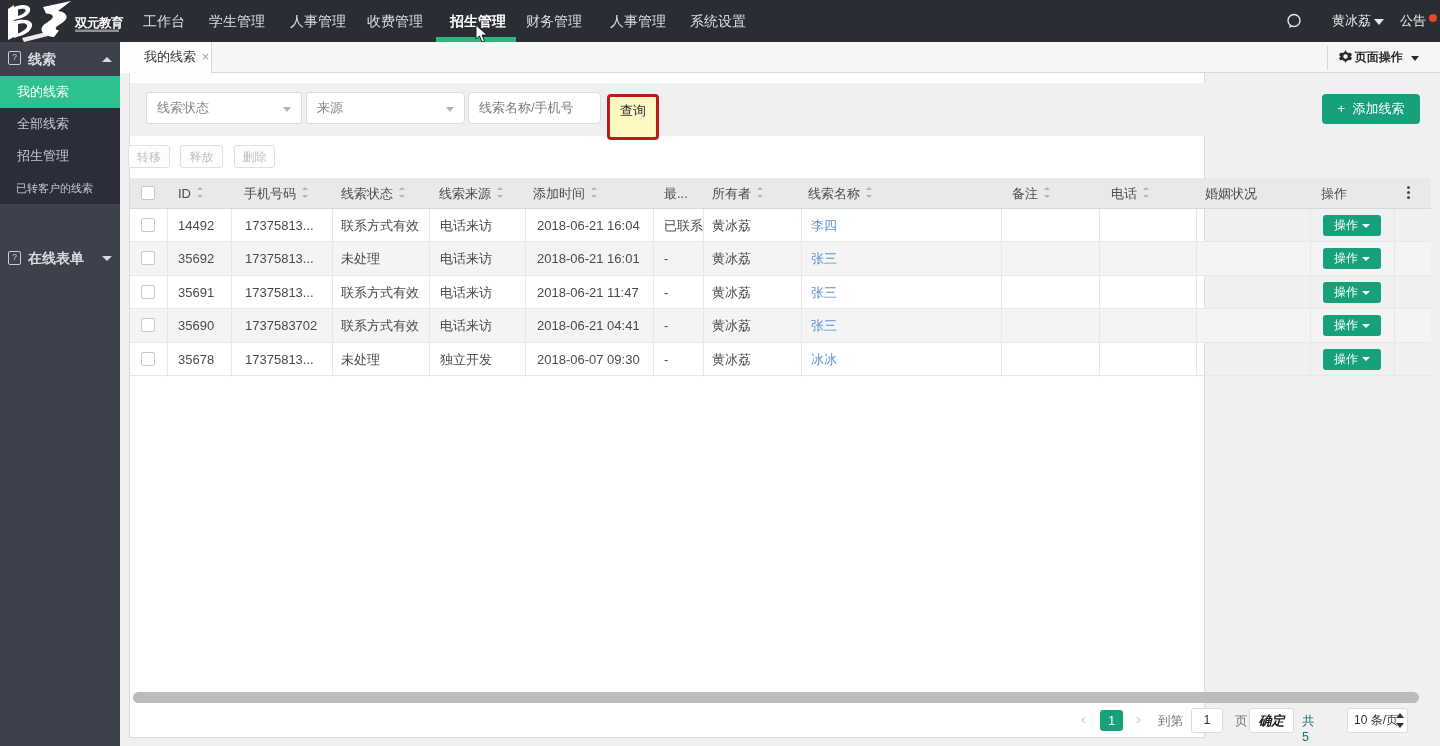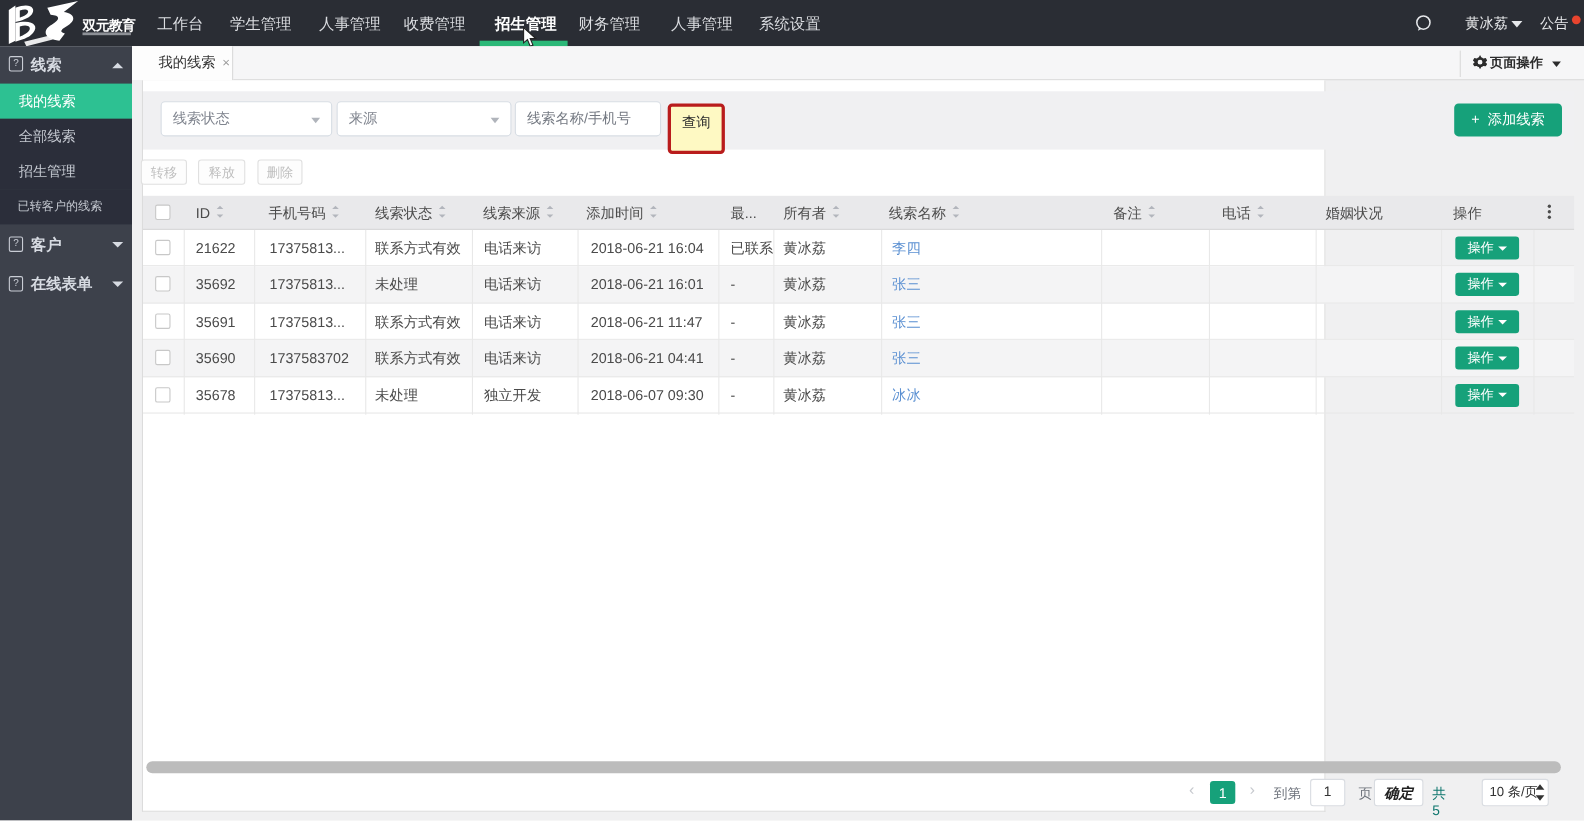--- a/index.html
+++ b/index.html
@@ -103,25 +103,20 @@
 <div id="sidebar">
   <div class="side-group" style="top:0;height:34px;">
     <div class="gicon" style="top:9px;"></div>
     <div style="position:absolute;left:28px;top:0;line-height:34px;">线索</div>
     <div class="caret-up" style="top:15px;"></div>
   </div>
   <div class="side-sub active" style="top:34px;">我的线索</div>
   <div class="side-sub" style="top:66px;">全部线索</div>
   <div class="side-sub" style="top:98px;">招生管理</div>
   <div class="side-sub" style="top:130px;font-size:11px;padding-left:16px;">已转客户的线索</div>
-  <div class="side-group" style="top:162px;height:36px;">
-    <div class="gicon" style="top:11px;"></div>
-    <div style="position:absolute;left:28px;top:0;line-height:36px;">客户</div>
-    <div class="caret-down" style="top:16px;"></div>
-  </div>
   <div class="side-group" style="top:198px;height:36px;">
     <div class="gicon" style="top:11px;"></div>
     <div style="position:absolute;left:28px;top:0;line-height:36px;">在线表单</div>
     <div class="caret-down" style="top:16px;"></div>
   </div>
 </div>
 
 <div id="tabbar">
   <div id="tab1">我的线索<span class="x">×</span></div>
   <div id="pageop-sep"></div>
@@ -157,21 +152,21 @@
     <div class="hcell" style="left:678px;">线索名称<span class="sort"><i class="u"></i><i class="d"></i></span></div>
     <div class="hcell" style="left:882px;">备注<span class="sort"><i class="u"></i><i class="d"></i></span></div>
     <div class="hcell" style="left:981px;">电话<span class="sort"><i class="u"></i><i class="d"></i></span></div>
     <div class="hcell" style="left:1075px;">婚姻状况</div>
     <div class="hcell" style="left:1191px;">操作</div>
     <div style="position:absolute;left:1277px;top:8px;width:3px;height:3px;border-radius:50%;background:#4c4c4c;box-shadow:0 5px 0 #4c4c4c, 0 10px 0 #4c4c4c;"></div>
   </div>
 
   <div class="trow" style="top:136px;">
     <div class="cb"></div>
-    <div class="tcell" style="left:48px;">21622</div>
+    <div class="tcell" style="left:48px;">14492</div>
     <div class="tcell" style="left:115px;">17375813...</div>
     <div class="tcell" style="left:211px;">联系方式有效</div>
     <div class="tcell" style="left:310px;">电话来访</div>
     <div class="tcell" style="left:407px;">2018-06-21 16:04</div>
     <div class="tcell" style="left:534px;">已联系</div>
     <div class="tcell" style="left:582px;">黄冰荔</div>
     <div class="tcell link" style="left:681px;">李四</div>
     <div class="opbtn">操作<span class="oc"></span></div>
   </div>
   <div class="trow even" style="top:169.4px;">

